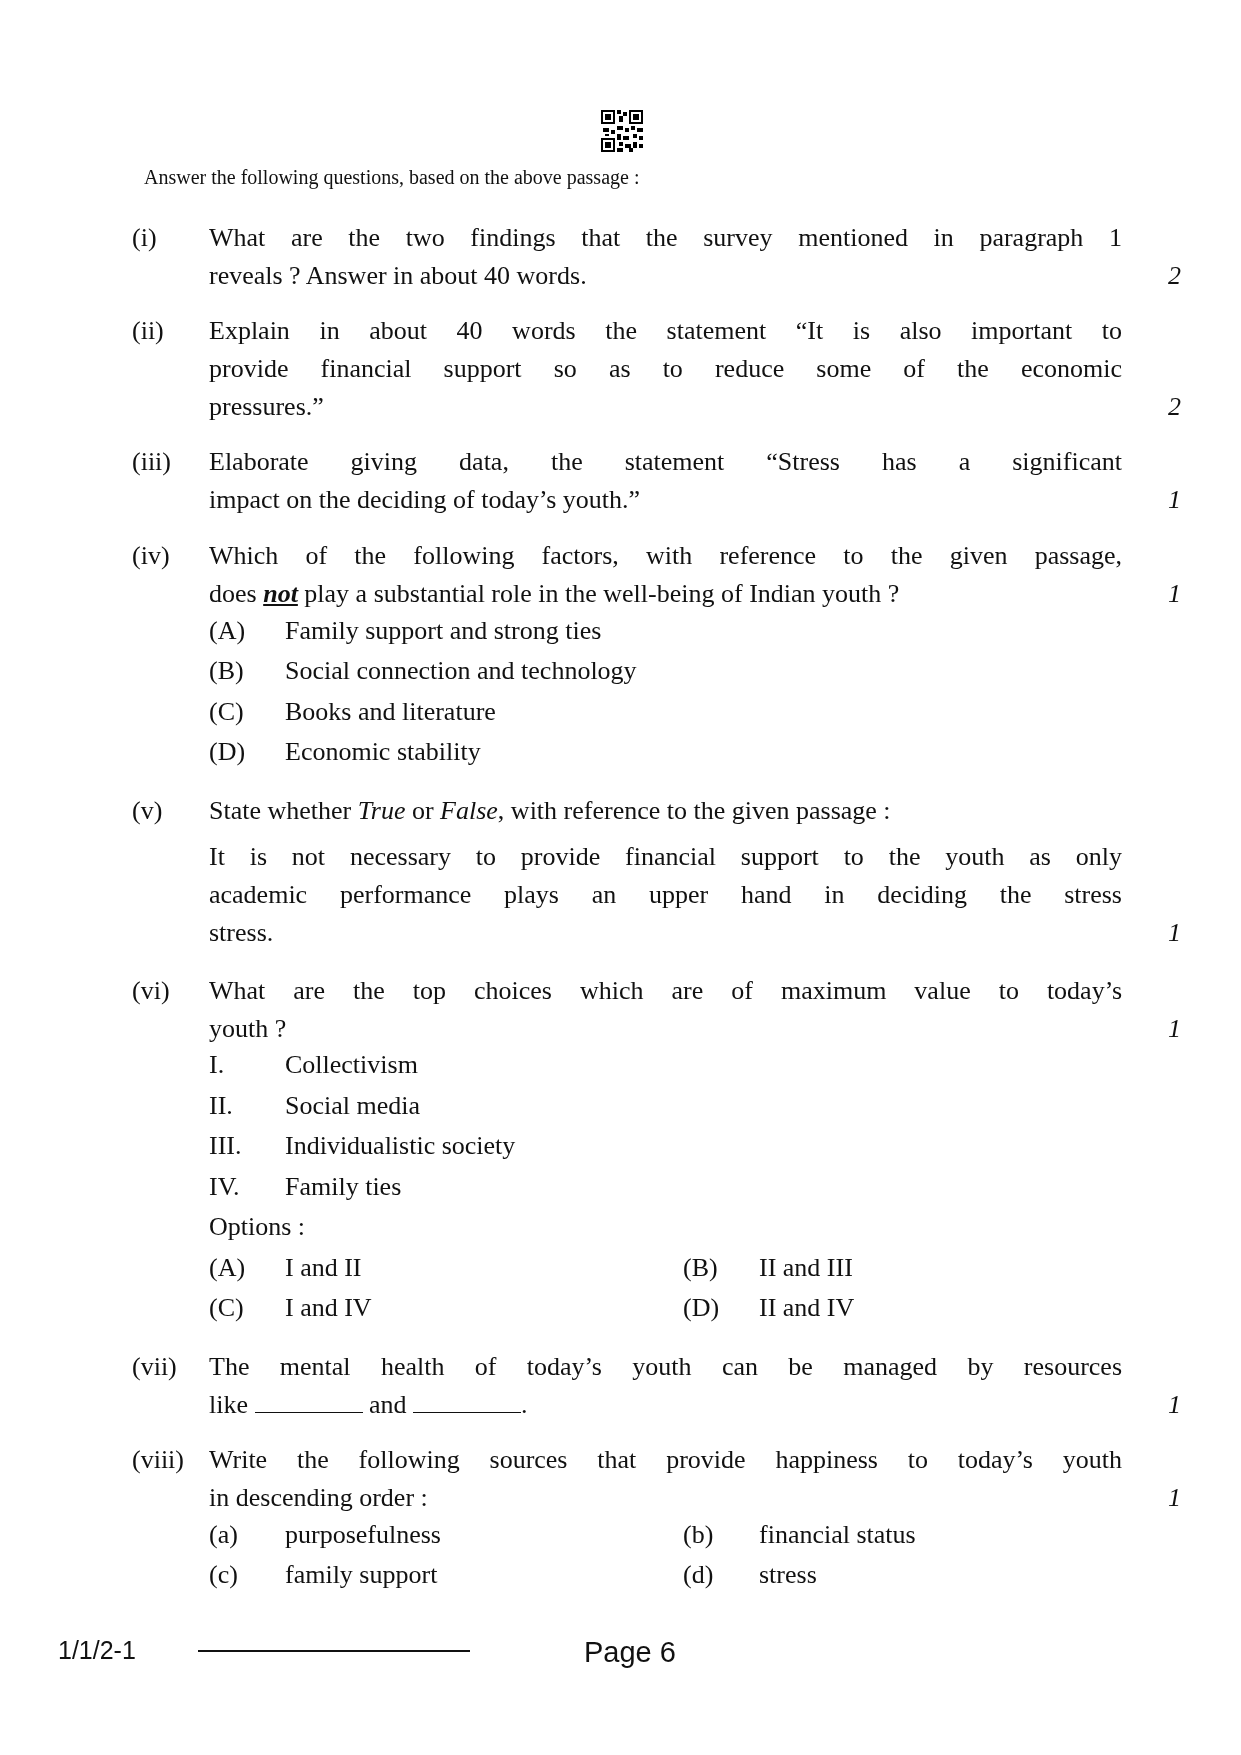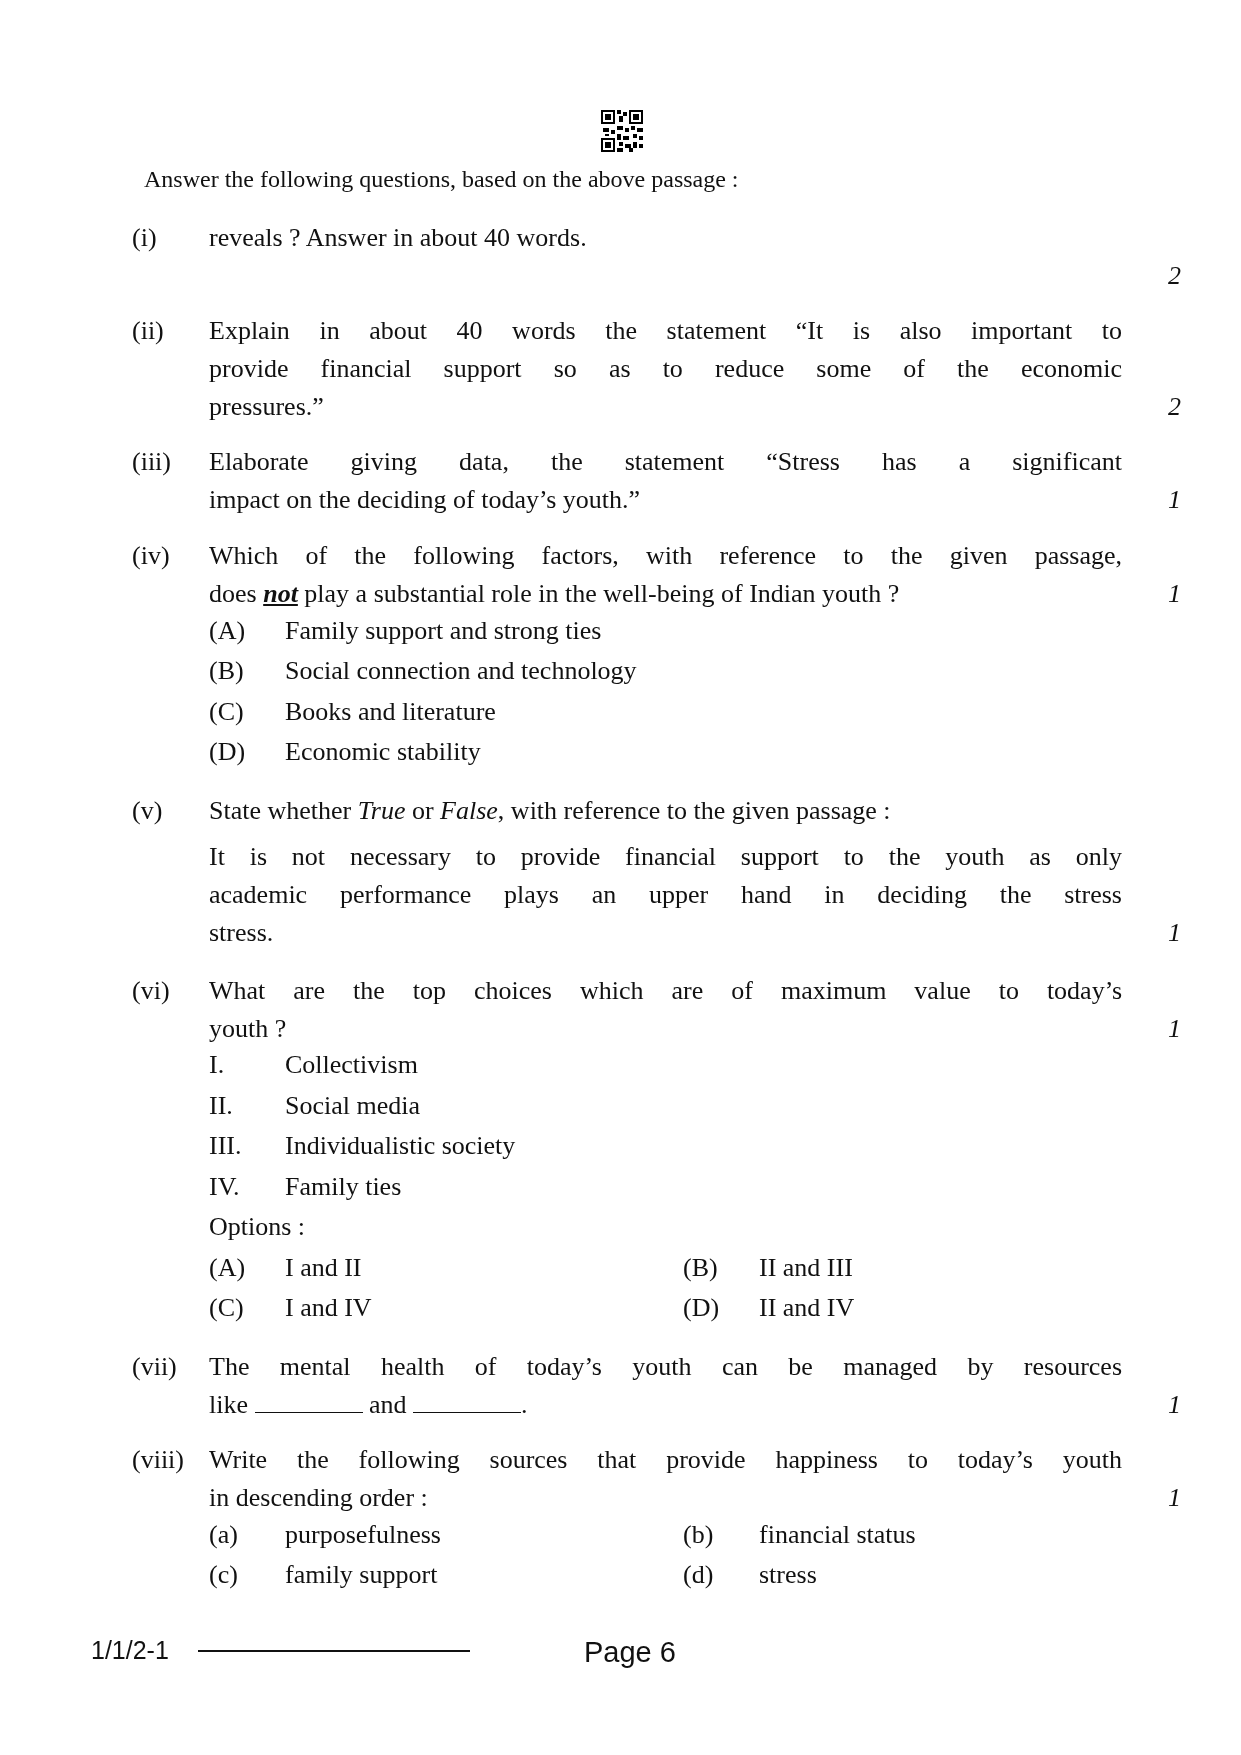--- a/index.html
+++ b/index.html
@@ -1,29 +1,29 @@
 <!DOCTYPE html>
 <html><head>
 <meta charset="utf-8">
 <style>
   html, body { margin:0; padding:0; background:#ffffff; }
   body { width:1241px; height:1755px; position:relative; overflow:hidden;
          font-family:"Liberation Serif","DejaVu Serif",serif; color:#111; }
   .qr { position:absolute; left:601px; top:110px; width:42px; height:42px; }
-  .intro { position:absolute; left:144px; top:166px; font-size:24px; }
+  .intro { position:absolute; left:144px; top:166px; font-size:20px; }
   .q { position:absolute; left:0; width:1241px; font-size:26px; line-height:38px; }
   .q .num { position:absolute; left:132px; top:0; }
   .q .body { position:absolute; left:209px; width:913px; text-align:justify; }
   .q .line { display:block; text-align:justify; text-align-last:justify; white-space:nowrap; }
   .q .line.last { text-align-last:left; }
   .mark { position:absolute; left:1168px; font-style:italic; font-size:26px; }
   .opt { position:absolute; font-size:26px; }
   .opt .l { position:absolute; left:0; }
   .opt .t { position:absolute; left:76px; white-space:nowrap; }
-  .footer-code { position:absolute; left:58px; top:1636px; font-family:"Liberation Sans",sans-serif; font-size:25px;margin-left:33px; }
+  .footer-code { position:absolute; left:58px; top:1636px; font-family:"Liberation Sans",sans-serif; font-size:25px; }
   .footer-line { position:absolute; left:198px; top:1650px; width:272px; height:2px; background:#111; }
   .footer-page { position:absolute; left:584px; top:1636px; font-family:"Liberation Sans",sans-serif; font-size:29px; }
   .blank { display:inline-block; width:108px; border-bottom:1.5px solid #111; height:26px; vertical-align:baseline; }
   b i, .bi { font-weight:bold; font-style:italic;text-decoration:underline; }
 </style>
 </head>
 <body>
 
 <svg class="qr" viewBox="0 0 21 21">
   <rect width="21" height="21" fill="#fff"></rect>
@@ -58,20 +58,21 @@
     <rect x="8" y="19" width="3" height="2"></rect>
       <rect x="14" y="19" width="2" height="2"></rect>
   </g>
 </svg>
 
 <div class="intro">Answer the following questions, based on the above passage :</div>
 
 <div class="q" style="top:219px">
   <span class="num">(i)</span>
   <div class="body">
+    <span class="line">What are the two findings that the survey mentioned in paragraph 1</span>
     <span class="line last">reveals ? Answer in about 40 words.</span>
   </div>
   <span class="mark" style="top:38px">2</span>
 </div>
 
 <div class="q" style="top:312px">
   <span class="num">(ii)</span>
   <div class="body">
     <span class="line">Explain in about 40 words the statement “It is also important to</span>
     <span class="line">provide financial support so as to reduce some of the economic</span>

